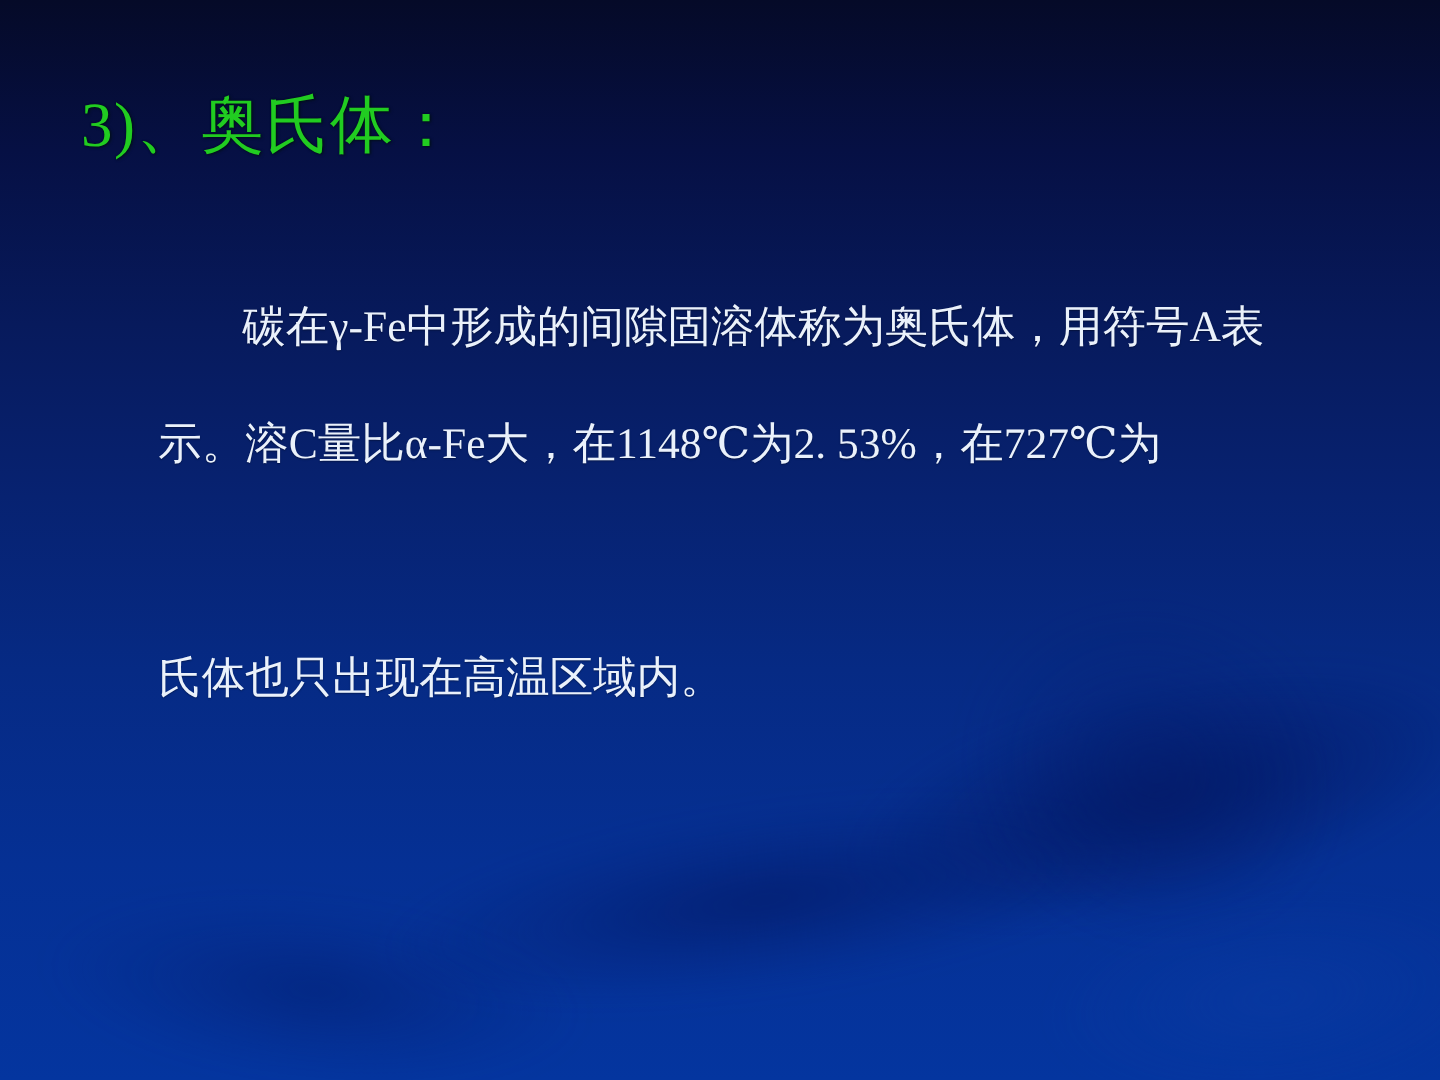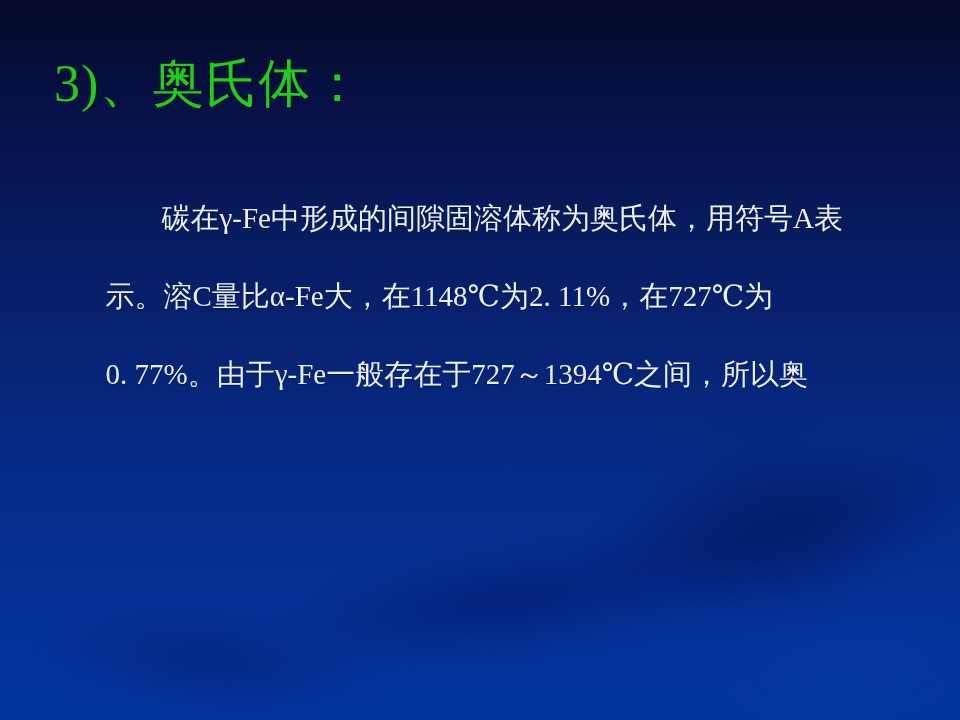--- a/index.html
+++ b/index.html
@@ -67,21 +67,21 @@
       rgba(3,28,108,0.5) 0%, rgba(3,28,108,0.16) 60%, rgba(3,28,108,0) 100%);
     transform: rotate(6deg);
   }
 
   
   #title {
     position: absolute;
     left: 54px;
     top: 58px;
     color: #21cc21;
-    font-size: 52px;
+    font-size: 42px;
     line-height: 52px;
     letter-spacing: 1px;
     white-space: pre;
     text-shadow: 0 0 1px rgba(0,0,0,0.6), 1px 1px 2px rgba(0,20,0,0.55);
   }
 
   
   #body {
     position: absolute;
     left: 62px;
@@ -109,22 +109,23 @@
   <div class="swirl swirl-c"></div>
   <div class="swirl swirl-d"></div>
   <div class="swirl swirl-e"></div>
 
   <div id="title">3)、奥氏体：</div>
 
   <div id="body">
 
     <div class="para">
       <span class="ind"></span><span>碳在γ-Fe中形成的间隙固溶体称为奥氏体，用符号A表</span><br>
-      <span>示。溶C量比α-Fe大，在1148℃为2. 11%，在727℃为</span><br>
-      <span>0. 77%。由于γ-Fe一般存在于727～1394℃之间，所以奥</span><br>
+      <span>示。溶C量比α-Fe大，在1148℃为2. 53%，在727℃为</span><br>
+      <br>
+      <span>氏体也只出现在高温区域内。</span>
     </div>
 
     <div class="gap"></div>
 
     <div class="para">
       <span class="ind"></span><br>
     </div>
 
   </div>
 </div>

